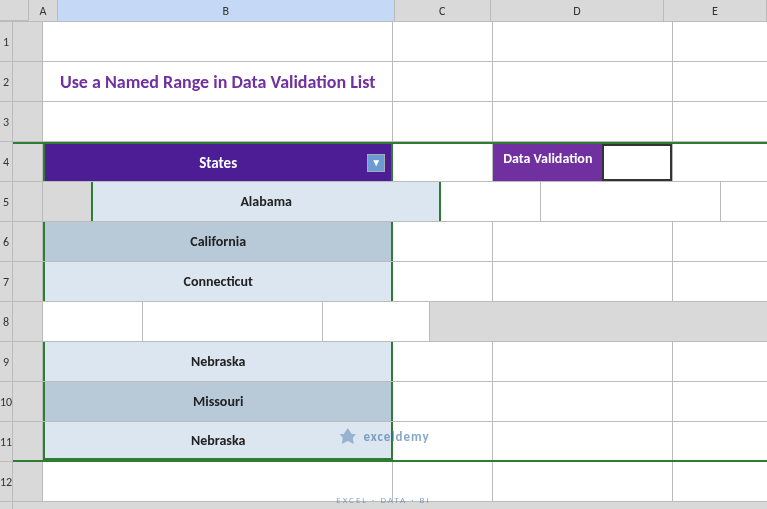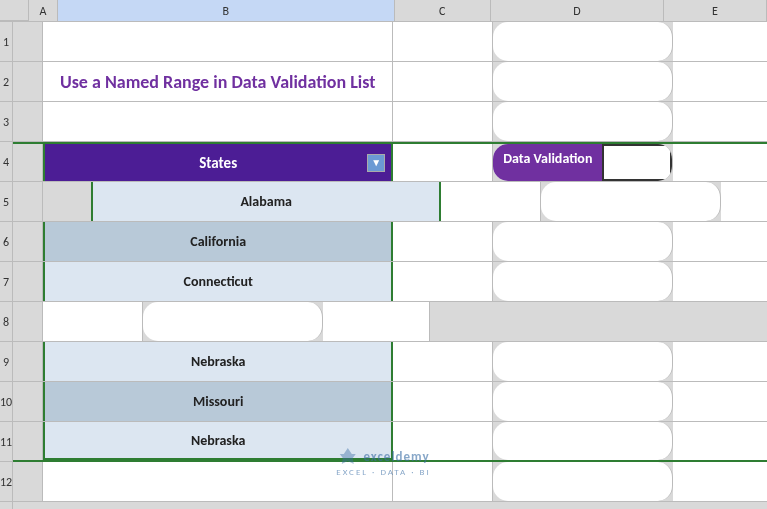--- a/index.html
+++ b/index.html
@@ -93,21 +93,21 @@
       border-right: 1px solid #bbb;
       font-size: 13px;
       color: #222;
       background: #fff;
       text-align: center;
     }
 
     .cell-a { width: 30px; background: #d9d9d9; }
     .cell-b { width: 350px; }
     .cell-c { width: 100px; }
-    .cell-d { width: 180px; border-radius: 15px; }
+    .cell-d { width: 180px; }
     .cell-e { width: 107px; }
 
     
     .row1 .cell { background: #fff; }
     .row1 .cell-a { background: #d9d9d9; }
 
     
     .row2 .cell-b {
       font-size: 18px;
       font-weight: bold;
@@ -174,21 +174,21 @@
     .state-row-dark .cell-b { background: #b8c9d8; }
 
     .state-name {
       font-weight: bold;
       font-size: 14px;
     }
 
     
     .footer {
       position: absolute;
-      bottom: 32px;
+      bottom: 4px;
       left: 50%;
       transform: translateX(-50%);
       display: flex;
       flex-direction: column;
       align-items: center;
       opacity: 0.6;
     }
 
     .footer-logo {
       display: flex;
@@ -205,20 +205,21 @@
       font-size: 13px;
       font-weight: bold;
       color: #3a6ea5;
       letter-spacing: 1px;
     }
 
     .footer-sub {
       font-size: 9px;
       color: #3a6ea5;
       letter-spacing: 2px;
+      margin-top: 48px;
     }
 
     
     .grid-row .cell-c,
     .grid-row .cell-d,
     .grid-row .cell-e {
       background: #fff;
     }
 
     .grid-row .cell-a {

